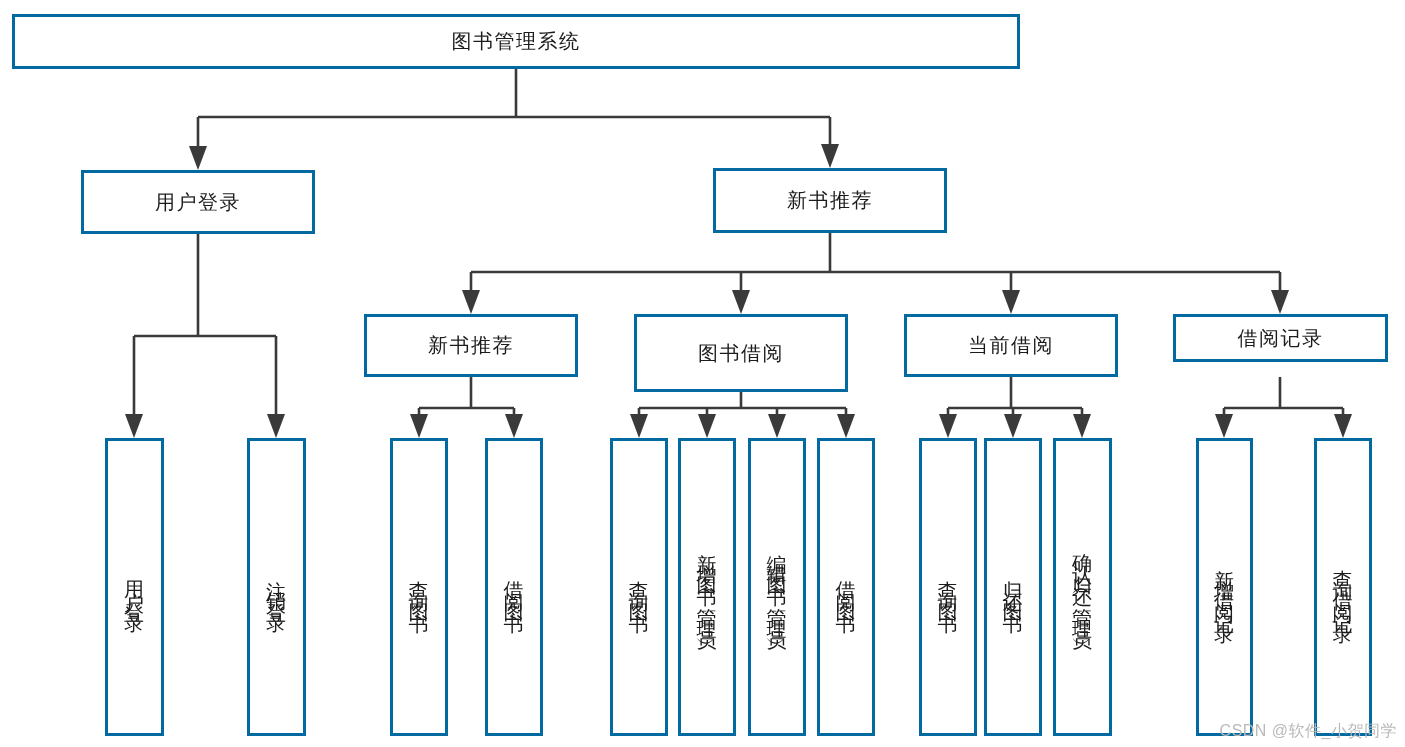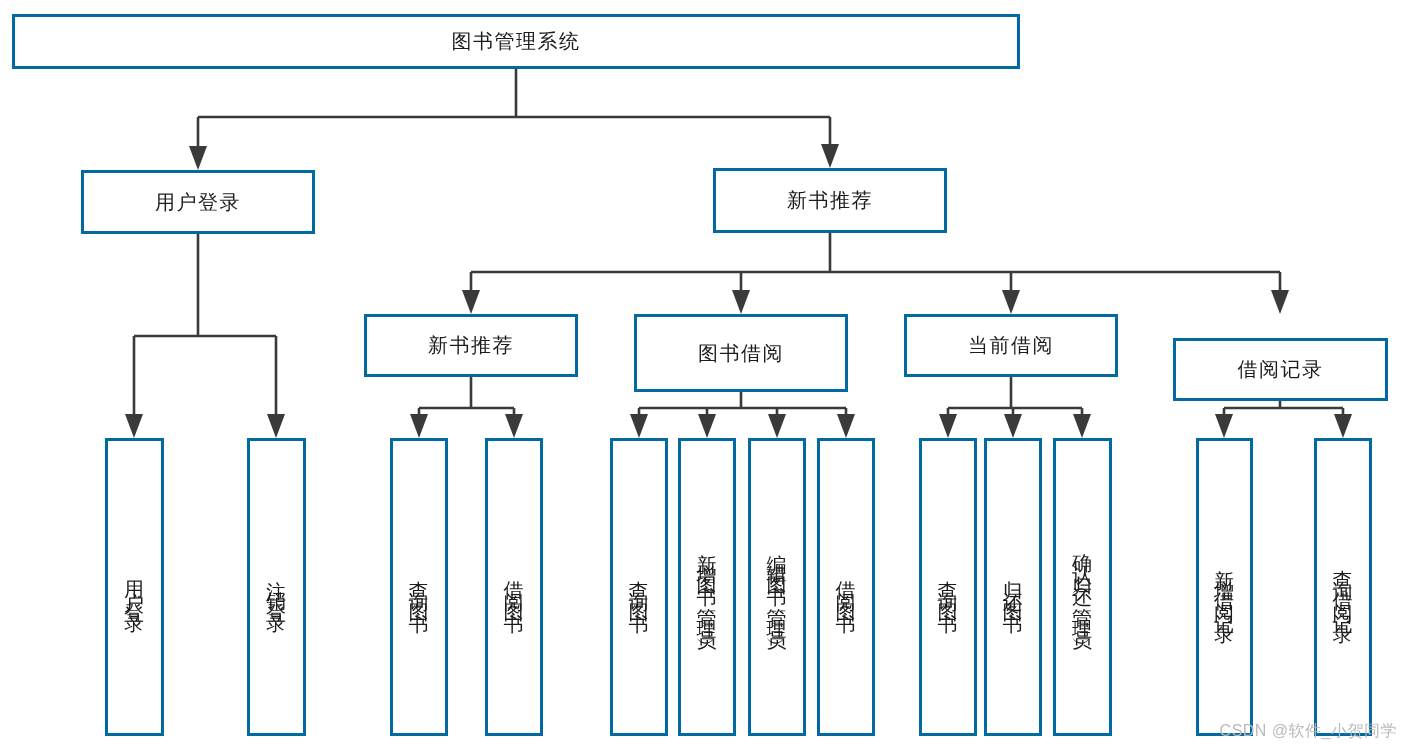--- a/index.html
+++ b/index.html
@@ -134,21 +134,21 @@
 
   <div class="box hbox" style="left:364px; top:314px; width:214px; height:63px;">
     <span>新书推荐</span>
   </div>
   <div class="box hbox" style="left:634px; top:314px; width:214px; height:78px;">
     <span>图书借阅</span>
   </div>
   <div class="box hbox" style="left:904px; top:314px; width:214px; height:63px;">
     <span>当前借阅</span>
   </div>
-  <div class="box hbox" style="left:1173px; top:314px; width:215px; height:63px;margin-top:24px;">
+  <div class="box hbox" style="left:1173px; top:314px; width:215px; height:48px;">
     <span>借阅记录</span>
   </div>
 
   <div class="box vbox" style="left:105px; top:438px; width:59px; height:298px;">
     <span>用户登录</span>
   </div>
   <div class="box vbox" style="left:247px; top:438px; width:59px; height:298px;">
     <span>注销登录</span>
   </div>
 

